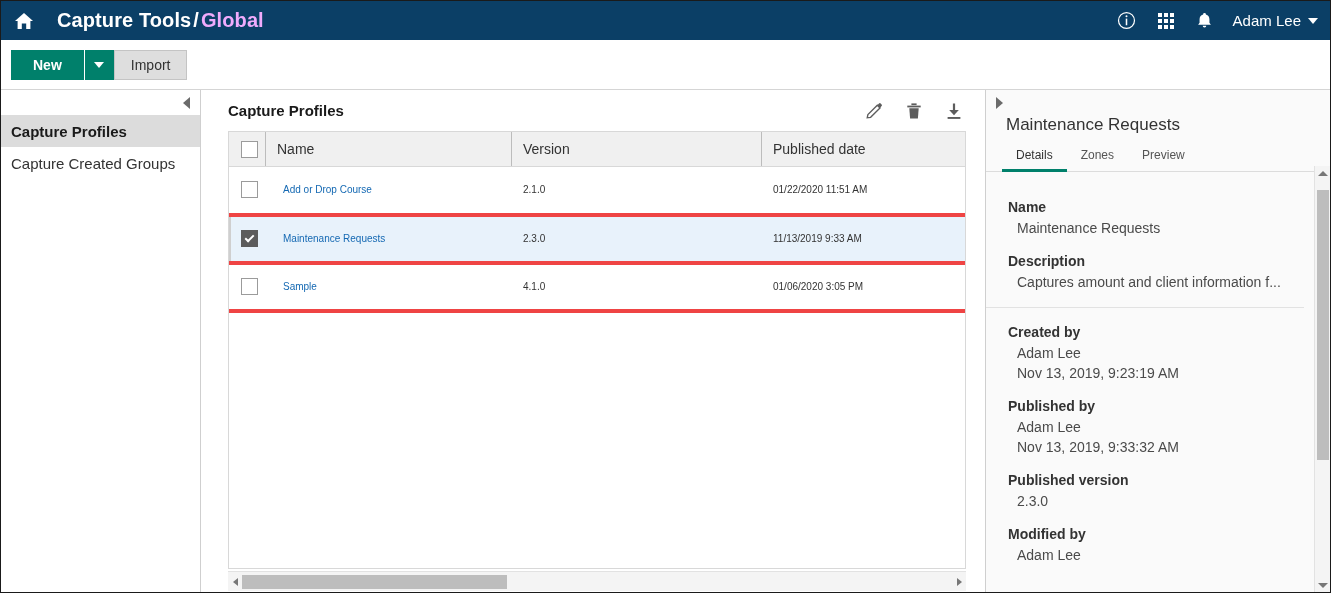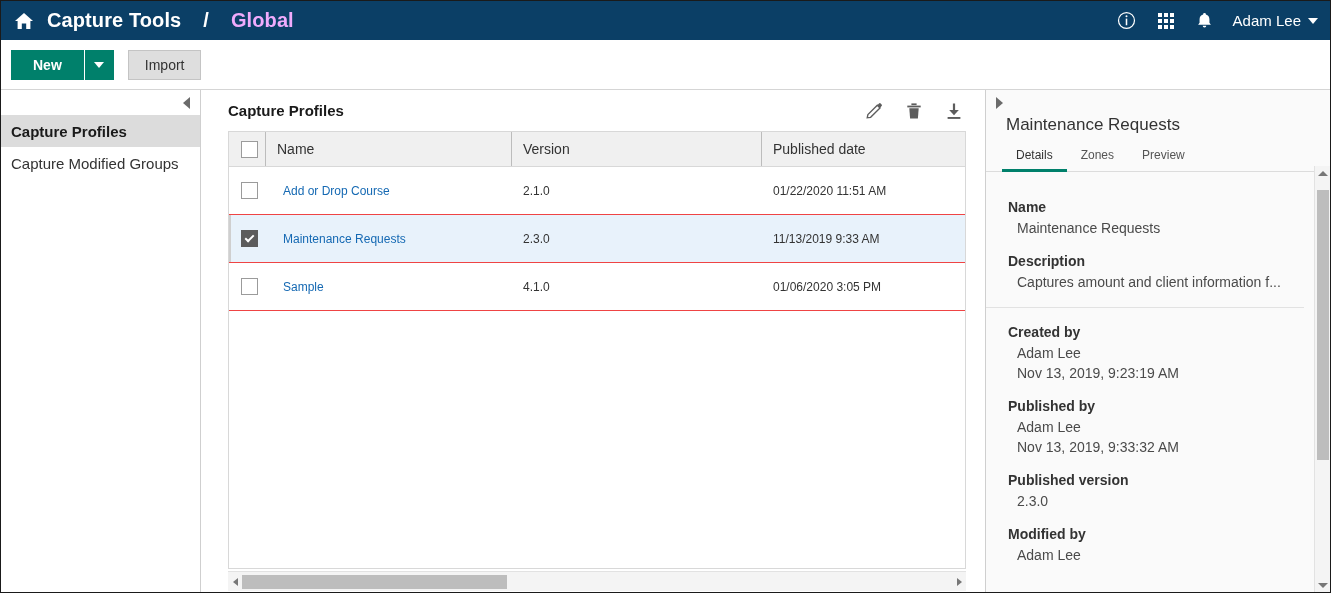--- a/index.html
+++ b/index.html
@@ -19,23 +19,23 @@
 
   
   .topbar {
     position: absolute; left: 0; top: 0; width: 1329px; height: 39px;
     background: #0b3f66;
     display: flex; align-items: center;
   }
   .home-icon { margin-left: 10px; width: 26px; height: 26px;
     display: flex; align-items: center; justify-content: center; cursor: pointer; }
   .brand {
-    margin-left: 10px; color: #ffffff;
+    margin-left: 20px; color: #ffffff;
     font-size: 20px; font-weight: bold; letter-spacing: .1px;
-    display: flex; align-items: baseline; gap: 22px;
+    display: flex; align-items: baseline; gap: 2px;
   }
   .brand .sep { font-weight: bold; color: #ffffff; }
   .brand .sub { font-weight: bold; color: #f0abfc; }
   .topbar-right {
     margin-left: auto; display: flex; align-items: center; gap: 17px;
     padding-right: 12px; color: #ffffff;
   }
   .tb-icon { width: 22px; height: 22px; display: flex; align-items: center;
     justify-content: center; cursor: pointer; }
   .user-menu { display: flex; align-items: center; gap: 7px;
@@ -59,21 +59,21 @@
     font-size: 14px; font-weight: bold; font-family: Liberation Sans, sans-serif;
     padding: 0 22px; cursor: pointer;
   }
   .btn-new-caret {
     height: 30px; width: 30px; background: #00806b; border: none;
     border-left: 1px solid #ffffff; cursor: pointer;
     display: flex; align-items: center; justify-content: center;
   }
   .btn-new-caret .caret-down { border-top-color: #ffffff; }
   .btn-import {
-    height: 30px; margin-left: 14px; background: #dedede; color: #333333;
+    height: 30px; background: #dedede; color: #333333;
     border: 1px solid #c4c4c4; font-size: 14px; font-family: inherit;
     padding: 0 16px; cursor: pointer;
   }
   .searchwrap {
     margin-left: 30px; display: flex; height: 32px; align-items: stretch;
   }
   .searchwrap input {
     width: 201px; height: 32px; border: 1px solid #c9c9c9; border-right: none;
     padding: 0 9px; font-size: 14px; font-family: inherit; color: #333333;
     outline: none; background: #ffffff;
@@ -127,22 +127,22 @@
     font-size: 14px; font-weight: normal; color: #333333;
     border-bottom: 1px solid #d8d8d8; padding: 0;
     position: relative;
   }
   .col-check { width: 42px; }
   .col-name  { width: 240px; }
   .col-ver   { width: 250px; }
   .th-inner { display: flex; align-items: center; height: 34px; padding-left: 12px; }
   .th-div { border-left: 1px solid #bcbcbc; padding-left: 11px; margin-left: 0; }
   table.grid tbody td {
-    height: 48px; font-size: 12px; color: #333333;
-    border-bottom: 1px solid #ef4444; padding: 0 0 0 12px;
+    height: 48px; font-size: 10px; color: #333333;
+    border-bottom: 4px solid #ef4444; padding: 0 0 0 12px;
     vertical-align: middle;
   }
   tr.row-selected td { background: #e8f2fb; }
   tr.row-selected td:first-child { box-shadow: inset 2px 0 0 #cfcfcf; }
   .cell-link { color: #1569b3; cursor: pointer; }
   .chk {
     width: 17px; height: 17px; border: 1px solid #9b9b9b; background: #ffffff;
     display: inline-flex; align-items: center; justify-content: center;
     cursor: pointer; vertical-align: middle;
   }
@@ -268,21 +268,21 @@
   </div>
 
   <div class="sidebar">
     <div class="sidebar-collapse">
       <span class="tri-left"></span>
     </div>
     <div class="side-item active">
       <span>Capture Profiles</span>
     </div>
     <div class="side-item">
-      <span>Capture Modified Groups</span>
+      <span>Capture Created Groups</span>
     </div>
   </div>
 
   <div class="center">
     <div class="center-head">
       <div class="center-title">Capture Profiles</div>
       <div class="center-tools">
         <div class="tool-icon">
           <svg width="20" height="20" viewBox="0 0 20 20" aria-hidden="true">
             <path d="M3.2 16.8 L3.9 13.6 L13.3 4.2 L16 6.9 L6.6 16.3 Z" fill="none" stroke="#5d5d5d" stroke-width="1.35"></path>

